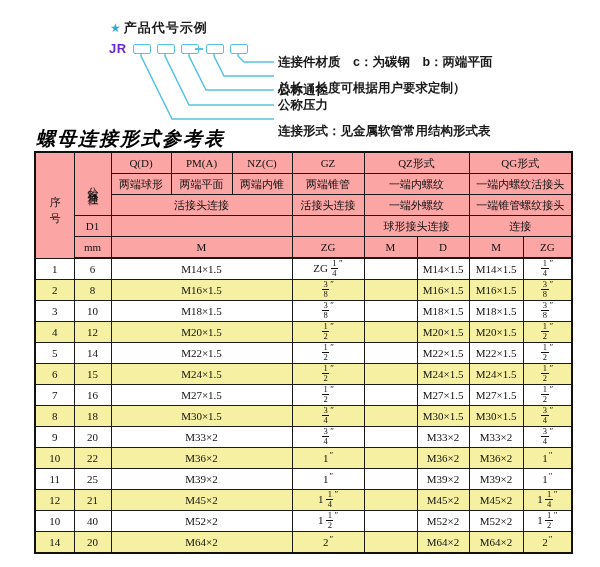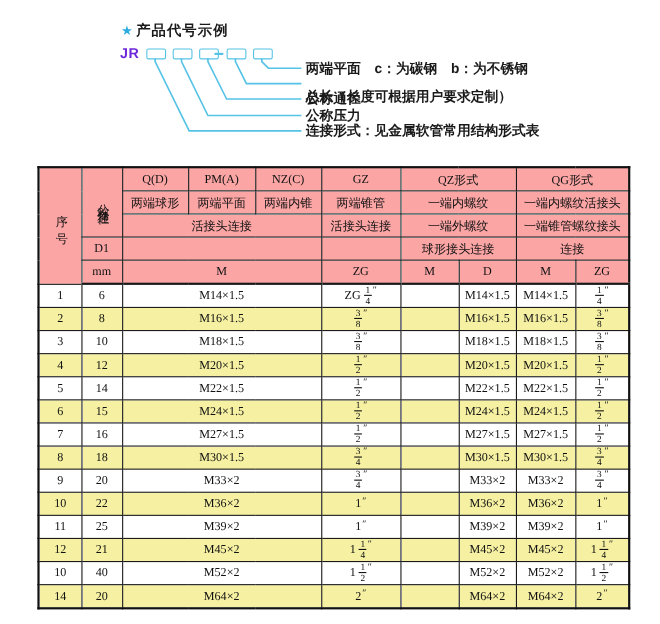--- a/index.html
+++ b/index.html
@@ -54,27 +54,28 @@
     <span class="codedash"></span>
     <span class="codebox" style="left:206px"></span>
     <span class="codebox" style="left:230px"></span>
     <svg class="dlines" viewBox="0 0 600 135">
       <polyline points="238,53 238,56 244,62 274,62" fill="none" stroke="#56c3e6" stroke-width="1.5"></polyline>
       <polyline points="214,53 214,56 224,76 274,76" fill="none" stroke="#56c3e6" stroke-width="1.5"></polyline>
       <polyline points="189,53 189,56 206,90 274,90" fill="none" stroke="#56c3e6" stroke-width="1.5"></polyline>
       <polyline points="165,53 165,56 189,105 274,105" fill="none" stroke="#56c3e6" stroke-width="1.5"></polyline>
       <polyline points="141,53 141,56 172,119 274,119" fill="none" stroke="#56c3e6" stroke-width="1.5"></polyline>
     </svg>
-    <div class="dlabel" style="top:55px">两端平面　c：为碳钢　b：为不锈钢</div>
+    <div class="dlabel" style="top:55px">连接件材质　c：为碳钢　b：两端平面</div>
     <div class="dlabel" style="top:81px">总长（长度可根据用户要求定制）</div>
     <div class="dlabel" style="top:83px">公称通径</div>
     <div class="dlabel" style="top:98px">公称压力</div>
-    <div class="dlabel" style="top:112px">连接形式：见金属软管常用结构形式表</div>
+    <div class="dlabel" style="top:124px">连接形式：见金属软管常用结构形式表</div>
   </div>
 
+  <h1 class="doc-title">螺母连接形式参考表</h1>
 
   <table class="ref">
     <colgroup>
       <col style="width:39px">
         <col style="width:37px">
       <col style="width:60px">
         <col style="width:61px">
         <col style="width:60px">
       <col style="width:72px">
         <col style="width:53px">

